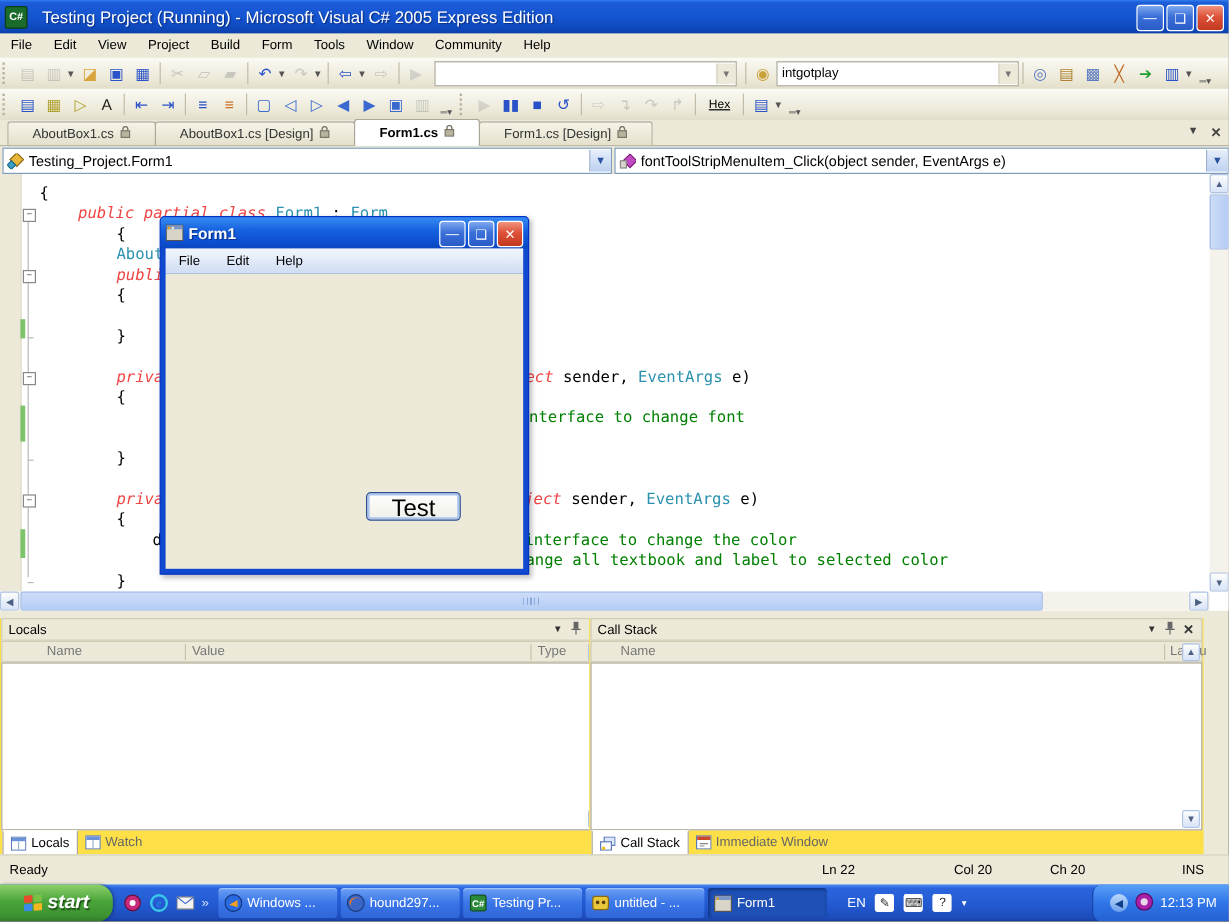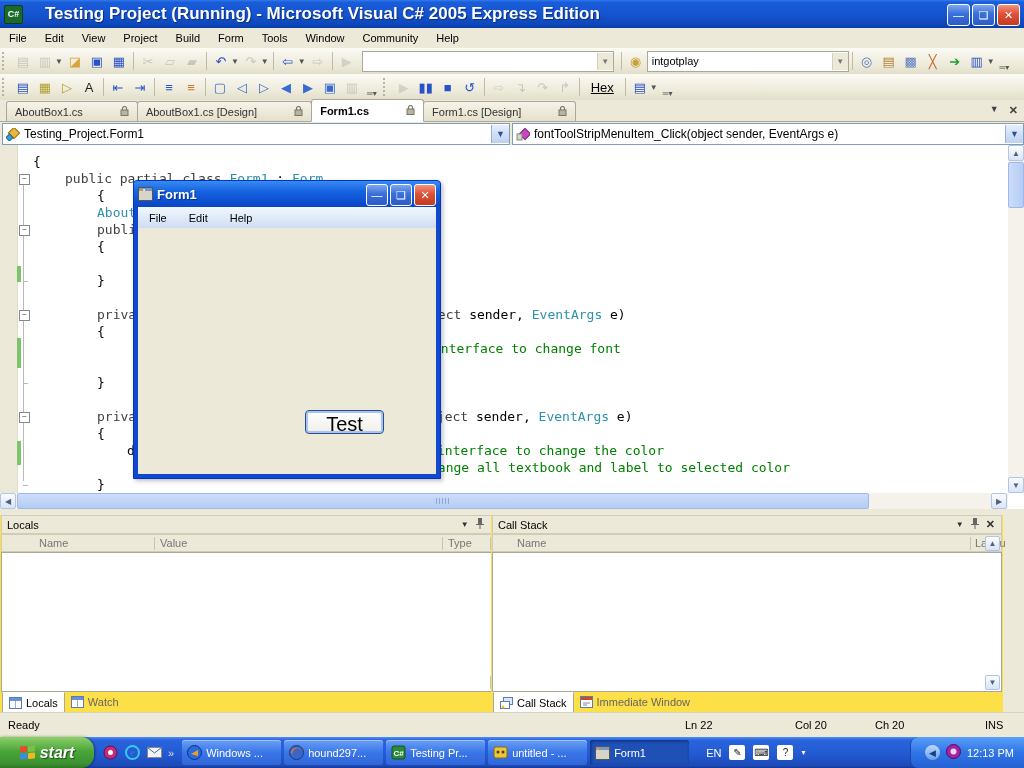--- a/index.html
+++ b/index.html
@@ -3,21 +3,21 @@
 <meta charset="utf-8">
 <style>
   html,body{margin:0;padding:0;background:#555;}
   #root{position:relative;width:1024px;height:768px;overflow:hidden;background:#ece9d8;
         font-family:"Liberation Sans",sans-serif;font-size:11px;color:#000;}
   .abs{position:absolute;}
   
   #titlebar{left:0;top:0;width:1024px;height:28px;
     background:linear-gradient(180deg,#2f7cf0 0%,#1b5cd8 8%,#1453cf 55%,#0d46b8 90%,#0a3da6 100%);
     display:flex;align-items:center;color:#fff;}
-  #titlebar .ttl{font-size:17px;font-weight:bold;text-shadow:1px 1px 1px #0b2f7e;margin-left:22px;}
+  #titlebar .ttl{font-size:14px;font-weight:normal;text-shadow:1px 1px 1px #0b2f7e;margin-left:12px;}
   .appicon{width:17px;height:17px;margin-left:4px;background:#1a6a2c;border:1px solid #0c3d18;border-radius:2px;
     color:#fff;font-size:9px;font-weight:bold;display:flex;align-items:center;justify-content:center;}
   .capbtns{position:absolute;right:4px;top:4px;display:flex;gap:2px;}
   .capbtn{width:21px;height:20px;border:1px solid #fff;border-radius:3px;color:#fff;font-size:11px;
     display:flex;align-items:center;justify-content:center;
     background:linear-gradient(180deg,#7da8ef 0%,#3a6fd8 45%,#2a5cc8 100%);}
   .capbtn.close{background:linear-gradient(180deg,#f09480 0%,#dd5138 45%,#c33a20 100%);}
   
   #menubar{left:0;top:28px;width:1024px;height:20px;background:#ece9d8;display:flex;align-items:center;border-bottom:1px solid #e0dcc8;}
   .menu-item{padding:3px 9px;}
@@ -27,43 +27,43 @@
   #tb2{left:0;top:74px;width:1024px;height:26px;border-bottom:1px solid #c8c4ae;}
   .grip{width:5px;height:18px;margin:0 3px 0 2px;border-left:2px dotted #b8b4a0;}
   .tbtn{width:20px;height:20px;margin:0 1px;display:flex;align-items:center;justify-content:center;font-size:13px;border-radius:2px;}
   .tbtn.dis{opacity:.38;filter:grayscale(1);}
   .caret{font-size:8px;color:#555;margin:0 1px 0 -1px;}
   .tsep{width:1px;height:18px;background:#c0bca8;margin:0 3px;}
   .tcombo{height:19px;background:#fff;border:1px solid #aca899;display:flex;align-items:center;font-size:11px;}
   .tcombo .arr{margin-left:auto;width:15px;height:17px;background:#ece9d8;color:#777;font-size:8px;
      display:flex;align-items:center;justify-content:center;border-left:1px solid #d4d0c0;}
   .ovf{font-size:8px;color:#555;margin:0 4px;align-self:flex-end;padding-bottom:2px;}
-  .hexbtn{padding:2px 6px;font-size:13px;border-radius:2px;margin:12px 2px;text-decoration:underline;}
+  .hexbtn{padding:2px 6px;font-size:10px;border-radius:2px;margin:12px 2px;text-decoration:underline;}
   
   #tabstrip{left:0;top:100px;width:1024px;height:22px;background:#ece9d8;border-bottom:1px solid #aca899;display:flex;align-items:flex-end;padding-left:6px;box-sizing:border-box;}
-  .dtab{height:19px;display:flex;align-items:center;padding:0 8px;border:1px solid #aca899;border-bottom:none;
-    border-radius:3px 3px 0 0;margin-right:-1px;background:linear-gradient(180deg,#f6f4e8,#e4e0cc);color:#333;gap:32px;}
+  .dtab{height:19px;display:flex;align-items:center;padding:0 20px;border:1px solid #aca899;border-bottom:none;
+    border-radius:3px 3px 0 0;margin-right:-1px;background:linear-gradient(180deg,#f6f4e8,#e4e0cc);color:#333;}
   .dtab.active{background:#fff;font-weight:bold;height:21px;border-bottom:1px solid #fff;margin-bottom:-1px;color:#000;}
   .dtab .lock{margin-left:5px;}
   .tabwellbtns{position:absolute;right:6px;top:104px;display:flex;gap:10px;color:#444;}
   
   #navbar{left:0;top:122px;width:1024px;height:23px;background:#ece9d8;}
   .navcombo{position:absolute;top:1px;height:20px;background:#fff;border:1px solid #7f9db9;display:flex;align-items:center;font-size:12px;}
   .navcombo .ic{margin:0 4px 0 3px;display:flex;}
   .navcombo .arr{margin-left:auto;width:17px;height:18px;background:linear-gradient(180deg,#e6eefb,#bcd1f0);
      border-left:1px solid #9ab0d0;color:#2a52a0;font-size:9px;display:flex;align-items:center;justify-content:center;}
   
   #editor{left:0;top:145px;width:1024px;height:364px;background:#fff;overflow:hidden;}
   #indmargin{left:0;top:0;width:17px;height:348px;background:#ece9d8;border-right:1px solid #e0dcc8;}
   .gbar{left:17px;width:4px;background:#7cc46a;}
   .foldline{left:23px;width:1px;background:#b8b8b8;}
   .foldtick{width:5px;height:1px;background:#b8b8b8;left:23px;}
   .foldbox{left:19px;width:9px;height:9px;background:#fff;border:1px solid #888;font-size:8px;line-height:7px;text-align:center;color:#444;}
   .cfrag{position:absolute;font-family:"DejaVu Sans Mono",monospace;font-size:13px;line-height:16px;white-space:pre;}
-  .kw{color:#404040;}.ty{color:#2b91af;}.cm{color:#008000;}.pl{color:#000;}
+  .kw{color:#ef4444;font-style:italic;}.ty{color:#2b91af;}.cm{color:#008000;}.pl{color:#000;}
   
   .sb{background:#f4f2ea;}
   .sbarrow{background:linear-gradient(180deg,#fdfdfb,#d8e4f8);border:1px solid #b0c4e8;border-radius:2px;color:#4d6185;
     display:flex;align-items:center;justify-content:center;font-size:8px;box-sizing:border-box;}
   .sbthumb{background:linear-gradient(90deg,#cdddf8,#b4ccf4);border:1px solid #9db9eb;border-radius:2px;box-sizing:border-box;}
   .sbthumb.h{background:linear-gradient(180deg,#cdddf8,#b4ccf4);}
   .gripdots{position:absolute;top:4px;left:50%;width:14px;height:6px;margin-left:-7px;
     background:repeating-linear-gradient(90deg,#8aa8dc 0 1px,transparent 1px 3px);}
   
   #form1{left:133px;top:180px;width:306px;height:297px;z-index:10;

